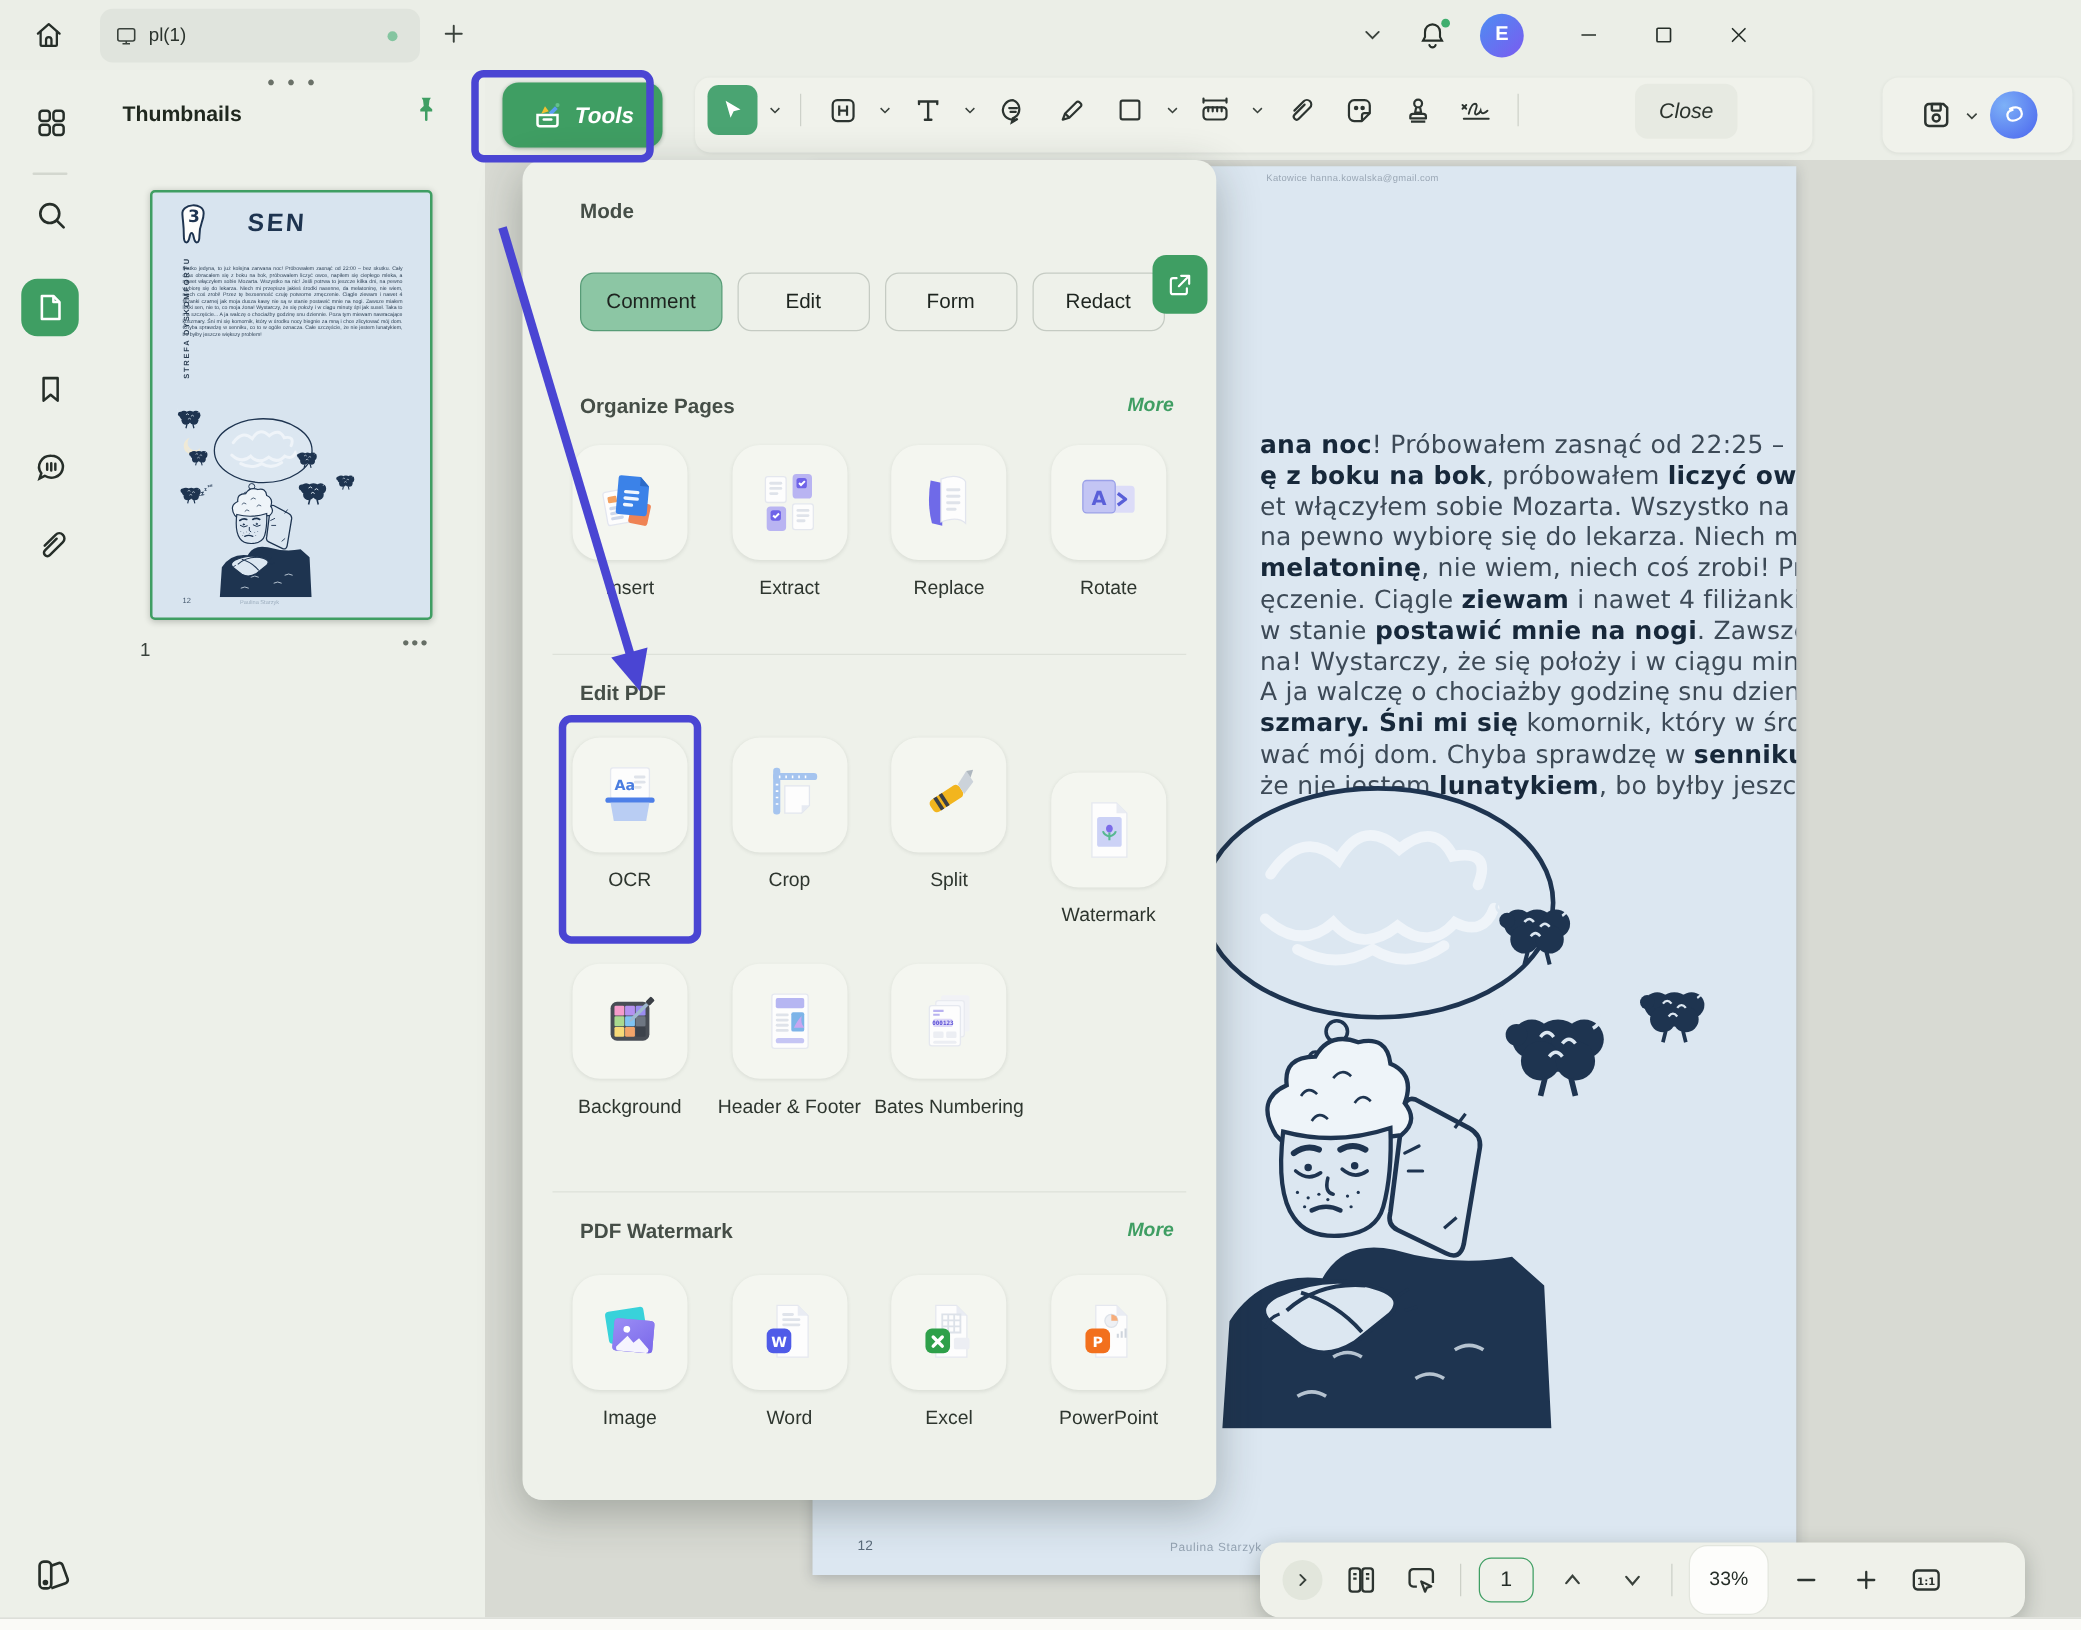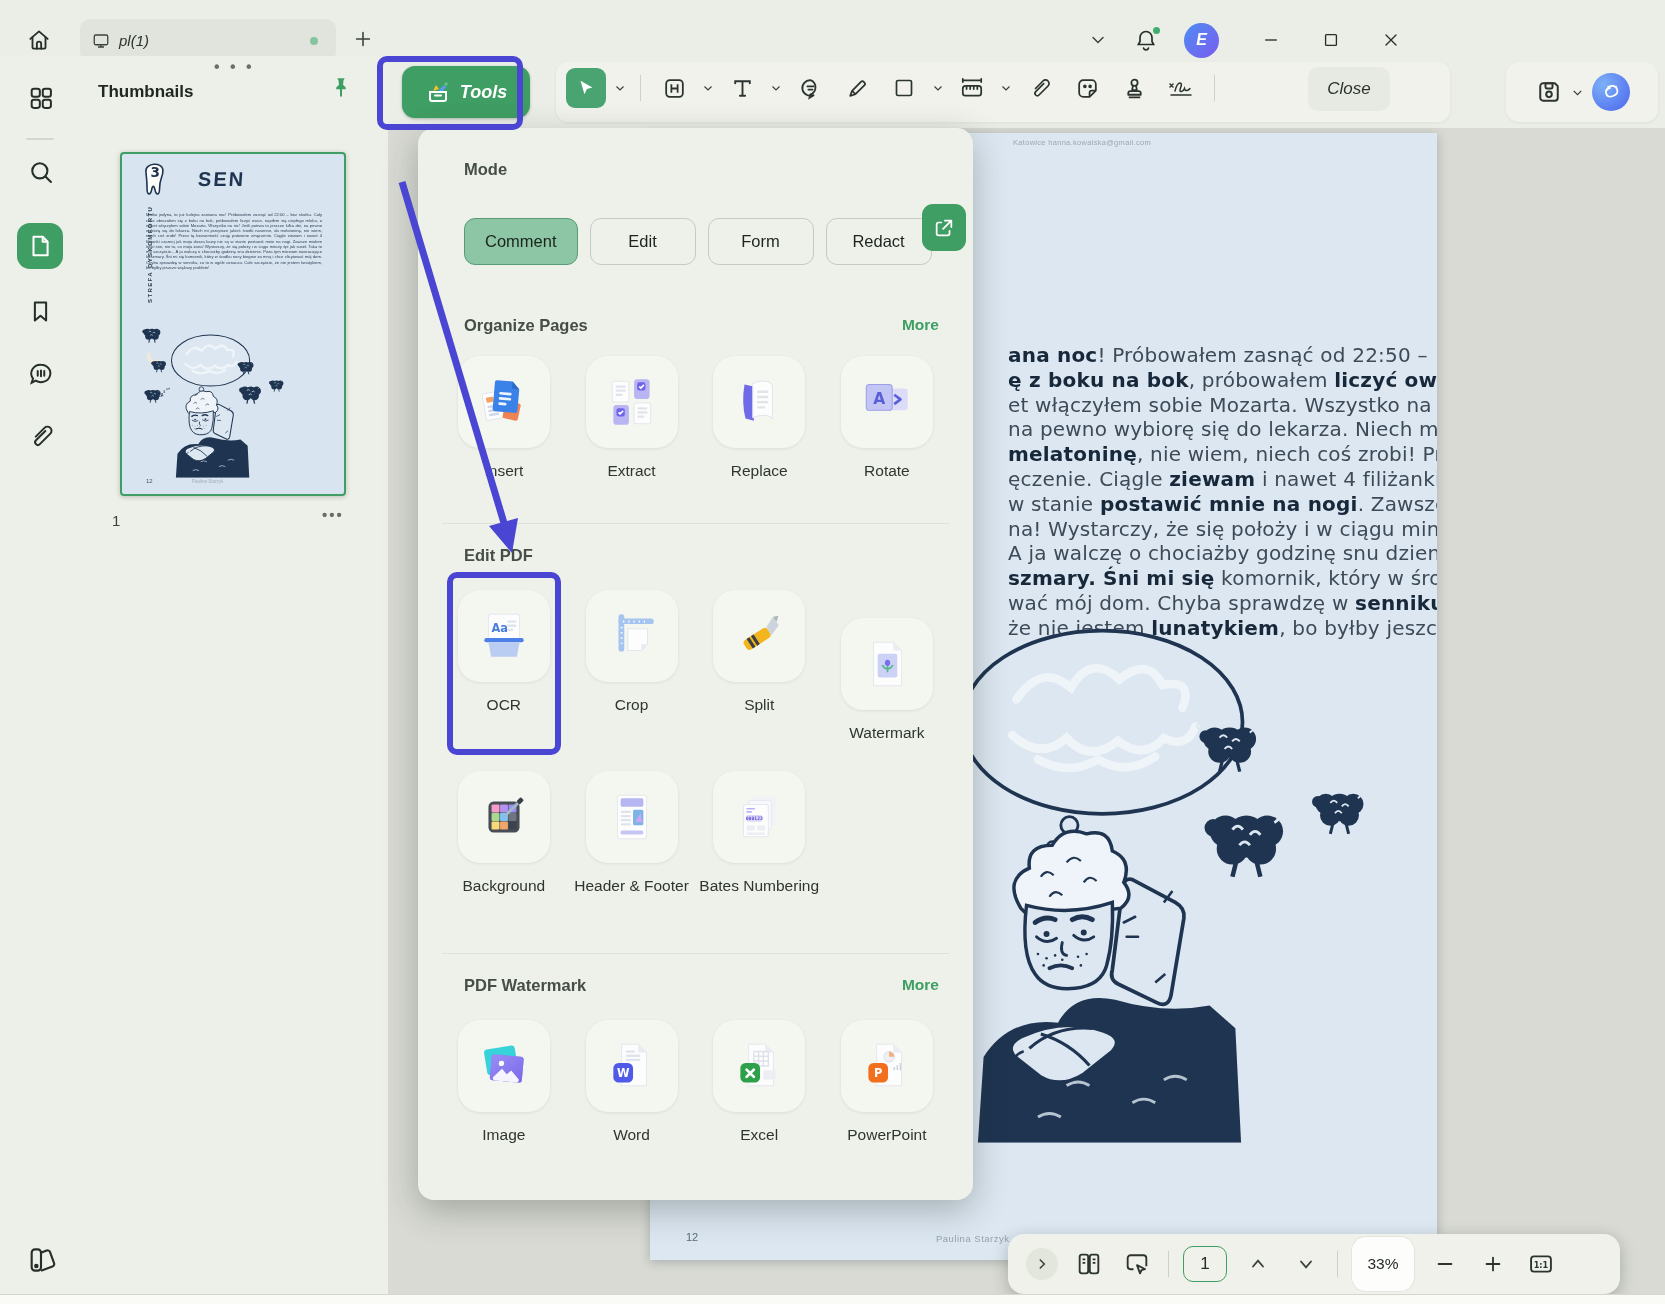--- a/index.html
+++ b/index.html
@@ -3,21 +3,21 @@
 <meta charset="utf-8">
 <style>
   * { margin:0; padding:0; box-sizing:border-box; }
   html,body { background:#c9ccc5; }
   #app{
     position:relative; width:1665px; height:1304px; overflow:hidden;
     background:#ebeee7; font-family:"Liberation Sans",sans-serif; color:#2b332d;
   }
   svg{display:block}
   
-  #titlebar{position:absolute;left:0;top:12px;width:1415px;height:56px;font-style:italic;}
+  #titlebar{position:absolute;left:0;top:0;width:1415px;height:56px;}
   .tb-home{position:absolute;left:20px;top:9px;width:38px;height:38px;display:flex;align-items:center;justify-content:center;border-radius:9px;}
   .tb-tab{position:absolute;left:80px;top:7px;width:256px;height:43px;background:#e0e4dd;border-radius:10px;display:flex;align-items:center;padding:0 12px;gap:9px;}
   .tb-tab .lbl{font-size:15px;color:#2b332d;}
   .tb-dot{width:8px;height:8px;border-radius:50%;background:#84c5a0;margin-left:auto;margin-right:6px;}
   .tb-plus{position:absolute;left:352px;top:16px;}
   .tb-right{position:absolute;right:14px;top:0;height:56px;display:flex;align-items:center;gap:26px;}
   .avatar{width:35px;height:35px;border-radius:50%;background:linear-gradient(135deg,#4e8df2,#7a5bf0);color:#fff;font-size:16px;font-weight:bold;display:flex;align-items:center;justify-content:center;}
   .belldot{position:absolute;right:-2px;top:-1px;width:7px;height:7px;border-radius:50%;background:#3fae6e;}
   
   #leftpanel{position:absolute;left:0;top:56px;width:388px;height:1238px;background:#edf0e9;}
@@ -54,21 +54,21 @@
   #page{position:absolute;left:262px;top:5px;width:787px;height:1127px;background:#dce7f1;box-shadow:0 2px 10px rgba(30,40,55,.25);overflow:hidden;}
   .pg-head{position:absolute;left:363px;top:5px;font-size:7.5px;color:#9aa7b5;letter-spacing:.3px;}
   #pg-text{position:absolute;left:358px;top:210px;font-family:"DejaVu Sans",sans-serif;}
   #pg-text .ln{white-space:nowrap;font-size:20px;line-height:24.8px;color:#3d4a57;letter-spacing:.2px;}
   #pg-text b{color:#17283a;}
   .pg-12{position:absolute;left:36px;top:1098px;font-size:11px;color:#5a6b7a;}
   .pg-credit{position:absolute;left:286px;top:1100px;font-size:9.5px;color:#94a3b2;letter-spacing:.5px;}
   
   #toolspanel{position:absolute;left:418px;top:128px;width:555px;height:1072px;background:#eef1ea;border-radius:16px;box-shadow:0 10px 34px rgba(35,45,40,.3);z-index:5;}
   .sec-title{position:absolute;left:46px;font-size:16.5px;font-weight:600;color:#454e47;}
-  .more-link{position:absolute;right:34px;font-size:15.5px;font-weight:600;color:#3f9e63;}
+  .more-link{position:absolute;right:34px;font-size:15.5px;font-weight:600;color:#3f9e63;font-style:italic;}
   .sep{position:absolute;left:24px;width:507px;height:1px;background:#dde1d9;}
   #mode-buttons{position:absolute;left:46px;top:76px;display:flex;gap:12px;}
   .mode-btn{height:47px;min-width:106px;padding:0 20px;border:1.5px solid #c5cbc3;border-radius:11px;background:transparent;font-size:16.5px;color:#1d241f;display:flex;align-items:center;justify-content:center;font-family:inherit;margin-top:14px;}
   .mode-btn.active{background:#8cc6a4;border-color:#579c77;}
   #mode-ext{position:absolute;left:504px;top:76px;width:44px;height:47px;background:#3f9e63;border-radius:11px;display:flex;align-items:center;justify-content:center;}
   .grid{position:absolute;left:22px;width:511px;display:flex;flex-wrap:wrap;}
   .cell{width:127.7px;display:flex;flex-direction:column;align-items:center;position:relative;}
   .tile{width:92px;height:92px;background:#f4f6f0;border-radius:22px;box-shadow:0 1px 3px rgba(60,70,60,.1);display:flex;align-items:center;justify-content:center;}
   .cell .lab{margin-top:12px;font-size:15.5px;color:#2e362f;text-align:center;line-height:21px;min-height:21px;}
   .cell.row2{margin-top:28px;}
@@ -302,21 +302,21 @@
       <div class="t-foot">Paulina Starzyk</div>
     </div>
     <div id="thumb-num">1</div>
     <div id="thumb-more">•••</div>
   </div>
 
   <div id="canvas">
     <div id="page">
       <div class="pg-head">Katowice   hanna.kowalska@gmail.com</div>
       <div id="pg-text">
-          <div class="ln"><b>ana noc</b><span>! Próbowałem zasnąć od 22:50 –</span></div>
+          <div class="ln"><b>ana noc</b><span>! Próbowałem zasnąć od 22:25 –</span></div>
           <div class="ln"><b>ę z boku na bok</b><span>, próbowałem </span><b>liczyć owce</b></div>
           <div class="ln"><span>et włączyłem sobie Mozarta. Wszystko na</span></div>
           <div class="ln"><span>na pewno wybiorę się do lekarza. Niech mi</span></div>
           <div class="ln"><b>melatoninę</b><span>, nie wiem, niech coś zrobi! Przez</span></div>
           <div class="ln"><span>ęczenie. Ciągle </span><b>ziewam</b><span> i nawet 4 filiżanki</span></div>
           <div class="ln"><span>w stanie </span><b>postawić mnie na nogi</b><span>. Zawsze</span></div>
           <div class="ln"><span>na! Wystarczy, że się położy i w ciągu minuty</span></div>
           <div class="ln"><span>A ja walczę o chociażby godzinę snu dziennie.</span></div>
           <div class="ln"><b>szmary. Śni mi się</b><span> komornik, który w środku</span></div>
           <div class="ln"><span>wać mój dom. Chyba sprawdzę w </span><b>senniku</b></div>

